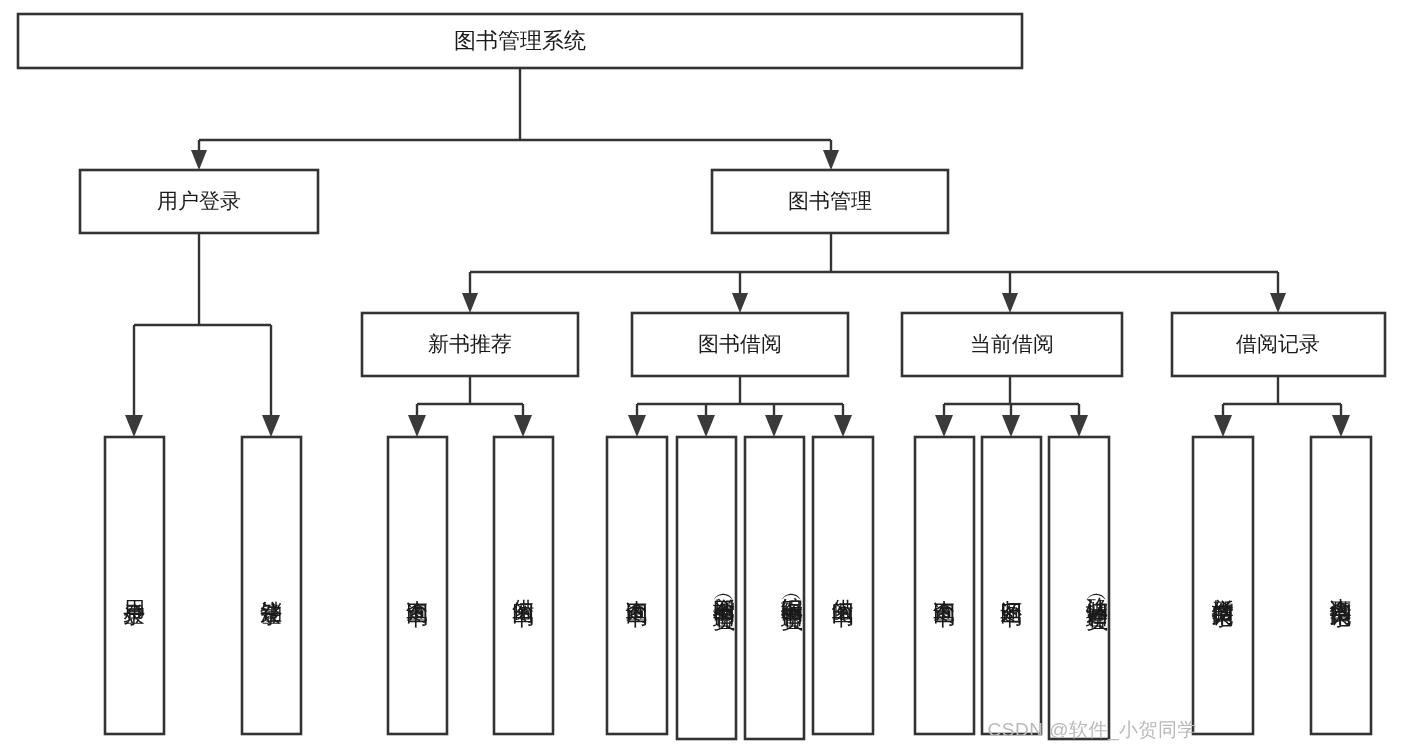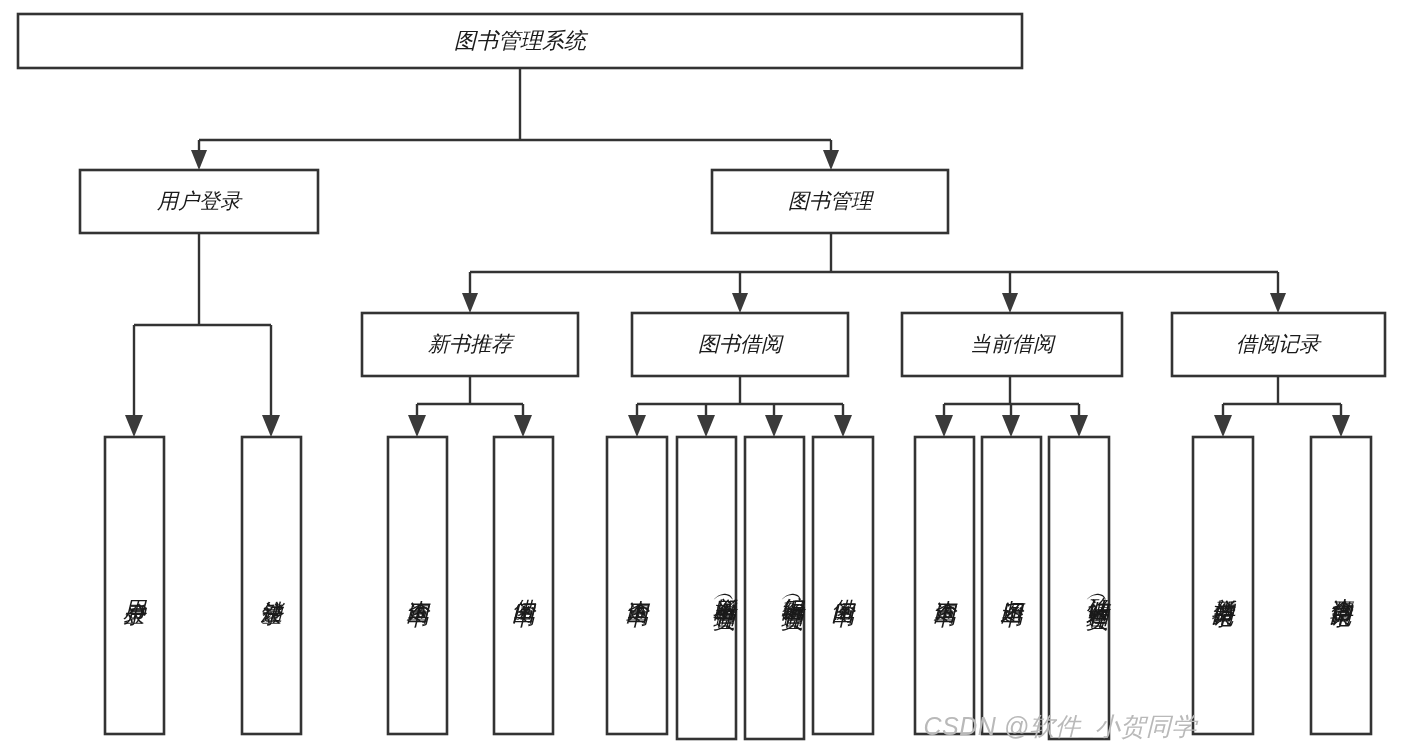--- a/index.html
+++ b/index.html
@@ -11,21 +11,20 @@
     width: 1405px;
     height: 747px;
     font-family: "Liberation Sans", "DejaVu Sans", sans-serif;
     overflow: hidden;
   }
   #diagram-root {
     position: relative;
     width: 1205px;
     height: 747px;
     background: #ffffff;
-    font-style: italic;
   }
   svg#flow {
     position: absolute;
     top: 0;
     left: 0;
     width: 1405px;
     height: 747px;
   }
   .node-rect {
     fill: #ffffff;
@@ -67,21 +66,21 @@
     align-items: center;
     justify-content: center;
     pointer-events: none;
     user-select: none;
   }
   .watermark {
     position: absolute;
     right: 8px;
     bottom: 4px;
     font-family: "Liberation Sans", "DejaVu Sans", sans-serif;
-    font-size: 25px;
+    font-size: 19px;
     color: #b9b9b9;
     letter-spacing: 0.5px;
     white-space: nowrap;
   }
 </style>
 </head>
 <body>
 
 <div id="diagram-root">
 

